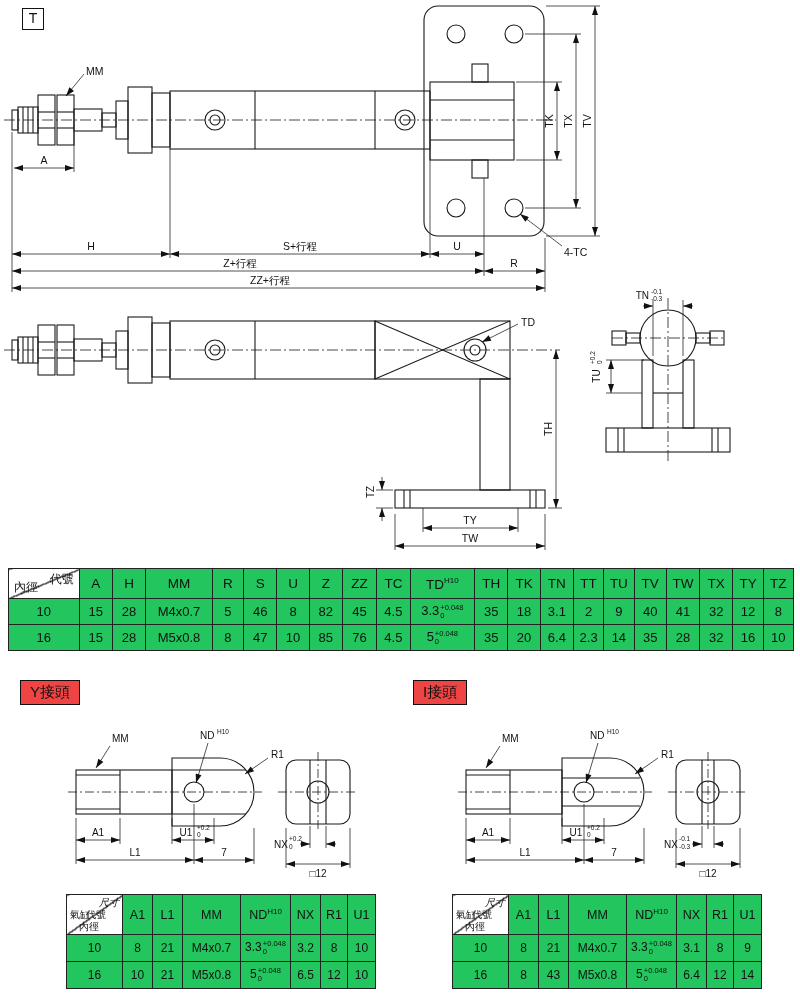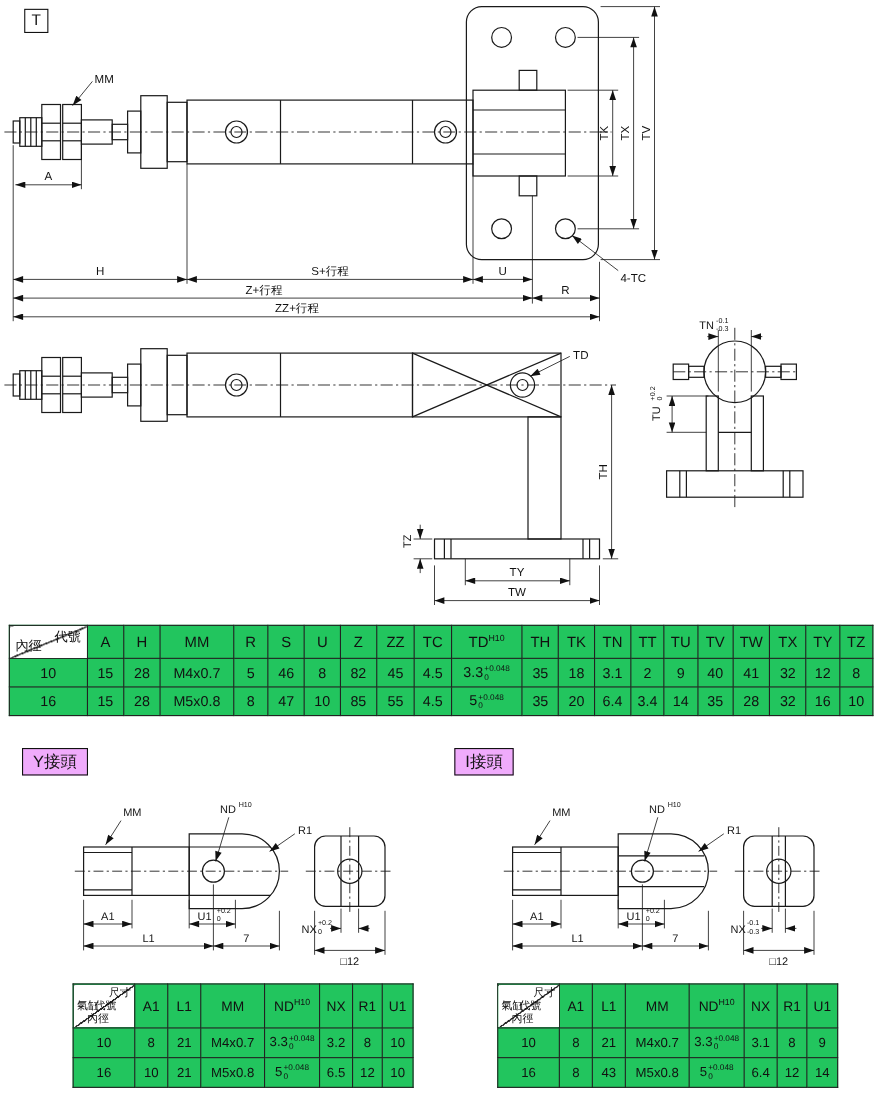--- a/index.html
+++ b/index.html
@@ -5,21 +5,21 @@
   * { margin:0; padding:0; box-sizing:border-box; }
   html,body { width:800px; height:1004px; background:#ffffff; font-family:"Liberation Sans",sans-serif; color:#111; }
   body { position:relative; overflow:hidden; }
   .abs { position:absolute; }
   svg { display:block; }
   svg text { fill:#111; stroke:none; font-family:"Liberation Sans",sans-serif; }
 
   .tbox { position:absolute; left:22px; top:8px; width:22px; height:22px; border:1.6px solid #111;
           text-align:center; line-height:19px; font-size:14px; }
 
-  .secbox { position:absolute; border:1.3px solid #111; padding:2px 9px; font-size:15px; background:#f0abfc; }
+  .secbox { position:absolute; border:1.3px solid #111; padding:2px 9px; font-size:15px; background:#ef4444; }
 
   table { border-collapse:collapse; table-layout:fixed; background:#22c55e; position:absolute; }
   th,td { border:1px solid #222; text-align:center; vertical-align:middle; font-weight:normal;
           white-space:nowrap; overflow:hidden; padding:0; }
 
   .mtable th { font-size:13.5px; height:30px; }
   .mtable td { font-size:13px; height:26px; }
   .stable th { font-size:12.5px; height:40px; }
   .stable td { font-size:12px; height:27px; }
   .borec { font-size:14px; }
@@ -27,21 +27,21 @@
   .hsup { font-size:8px; vertical-align:super; }
   .tol { display:inline-flex; flex-direction:column; align-items:flex-start; line-height:1.05;
          vertical-align:middle; margin-left:1px; }
   .tol span { font-size:7.5px; }
 
   .diag, .sdiag { position:relative;
      background:linear-gradient(to bottom right,#fff calc(50% - 0.7px),#222 calc(50% - 0.7px),#222 calc(50% + 0.7px),#fff calc(50% + 0.7px)); }
   .diag .dgt { position:absolute; top:2px; right:5px; font-size:12px; }
   .diag .dgb { position:absolute; bottom:2px; left:5px; font-size:12px; }
   .sdiag span { position:absolute; font-size:10px; line-height:1; }
-  .sdiag .t1 { top:3px; right:3px; }
+  .sdiag .t1 { top:3px; right:3px;font-style:italic; }
   .sdiag .t2 { top:15px; right:16px; }
   .sdiag .b1 { bottom:14px; left:3px; }
   .sdiag .b2 { bottom:2px; left:12px; }
 </style>
 </head>
 <body>
 
 <div class="tbox">T</div>
 
 <svg class="abs" style="left:0;top:0" width="800" height="565" viewBox="0 0 800 565">
@@ -305,30 +305,30 @@
   </tr>
   <tr>
     <td class="borec">16</td>
     <td>15</td>
     <td>28</td>
     <td>M5x0.8</td>
     <td>8</td>
     <td>47</td>
     <td>10</td>
     <td>85</td>
-    <td>55</td>
+    <td>76</td>
     <td>4.5</td>
     <td><span>5</span><span class="tol">
             <span class="tt">+0.048</span>
             <span class="tb">0</span>
           </span></td>
     <td>35</td>
     <td>20</td>
     <td>6.4</td>
-    <td>3.4</td>
+    <td>2.3</td>
     <td>14</td>
     <td>35</td>
     <td>28</td>
     <td>32</td>
     <td>16</td>
     <td>10</td>
   </tr>
 </tbody>
   </table>
 

